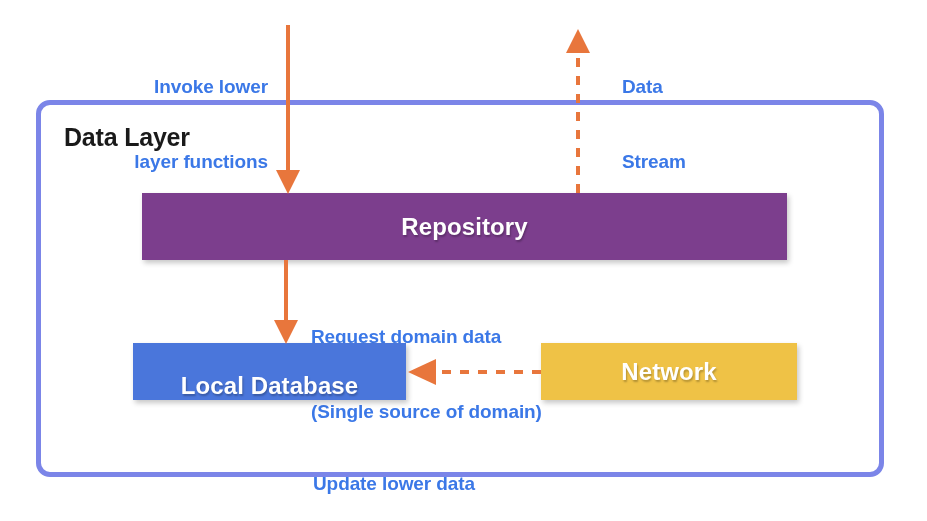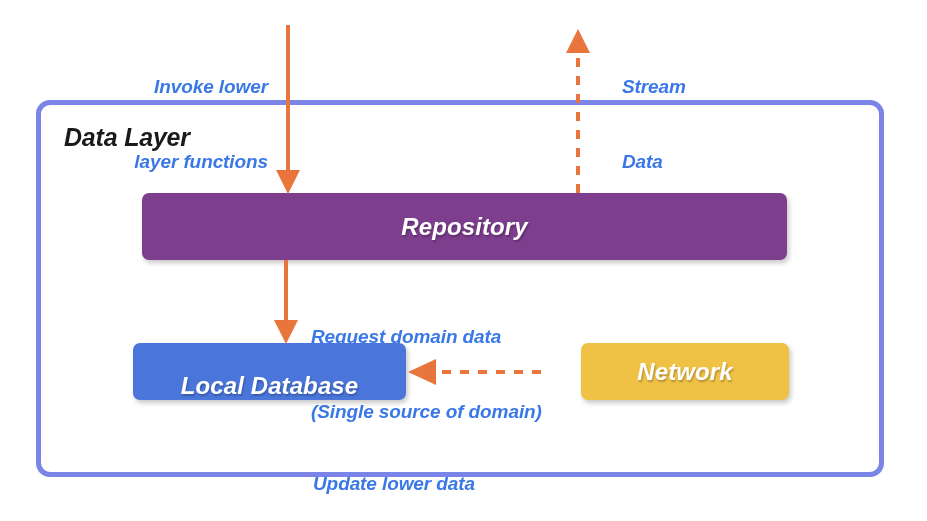--- a/index.html
+++ b/index.html
@@ -9,21 +9,20 @@
   }
   body {
     font-family: "Liberation Sans", sans-serif;
   }
   #canvas {
     position: relative;
     width: 927px;
     height: 521px;
     background: #ffffff;
     overflow: hidden;
-    font-style: italic;
   }
   .label {
     position: absolute;
     color: #3b78e7;
     font-weight: bold;
     font-size: 19px;
     line-height: 25px;
     white-space: pre;
     letter-spacing: -0.1px;
   }
@@ -56,44 +55,42 @@
   .comp-box {
     position: absolute;
     display: flex;
     align-items: center;
     justify-content: center;
     color: #ffffff;
     font-size: 24px;
     font-weight: bold;
     letter-spacing: 0.1px;
     box-shadow: 2px 3px 5px rgba(0,0,0,0.22);
-    border-radius: 7px;
   }
   #repository-box {
     left: 142px;
     top: 193px;
     width: 645px;
     height: 67px;
     background: #7c3e8d;
   }
   #local-database-box {
     left: 133px;
     top: 343px;
     width: 273px;
     height: 57px;
     background: #4a76db;
     align-items: flex-end;
   }
   #network-box {
     left: 541px;
     top: 343px;
-    width: 208px;
+    width: 256px;
     height: 57px;
     background: #efc246;
-    margin-left: 40px;
   }
   .comp-label {
     text-shadow: 1px 2px 2px rgba(0,0,0,0.25);
   }
 
   
   #arrow-layer {
     position: absolute;
     left: 0;
     top: 0;
@@ -106,22 +103,22 @@
 <body>
 
 <div id="canvas">
 
   <div class="label right" style="left:-4px; top:24px; width:272px;">
     <div>Invoke lower</div>
     <div>layer functions</div>
   </div>
 
   <div class="label" style="left:622px; top:24px; width:200px;">
+    <div>Data</div>
     <div>Stream</div>
-    <div>Data</div>
   </div>
 
   <div class="label center" style="left:311px; top:274px; width:320px;">
     <div>Request domain data</div>
     <div>(Single source of domain)</div>
   </div>
 
   <div class="label center" style="left:313px; top:421px; width:320px;">
     <div>Update lower data</div>
   </div>

